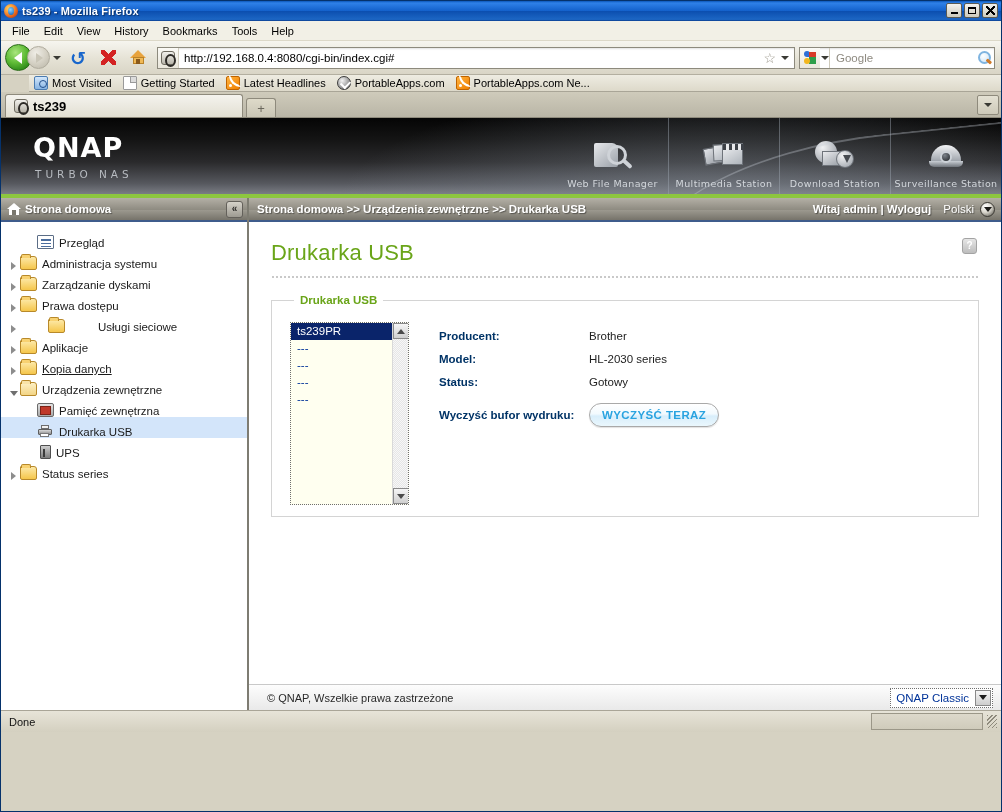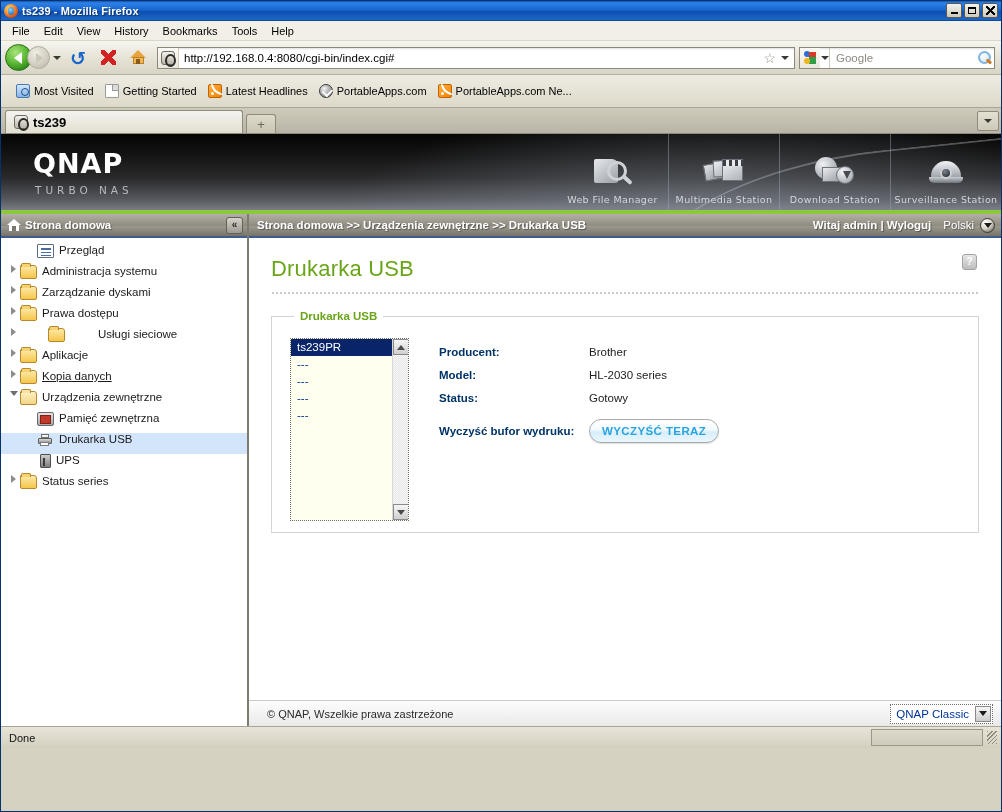--- a/index.html
+++ b/index.html
@@ -183,24 +183,25 @@
     border:2px solid #7fb4e0; border-radius:50%;
     background: radial-gradient(circle at 35% 30%, #ffffff 0%, #d9ecfb 70%);
   }
   .mag::after{
     content:""; position:absolute; left:10px; top:12px;width:6px;height:2.5px;
     background:#d07a28; transform:rotate(40deg); border-radius:1px;
   }
 
   
   .bookmarks {
-    height: 33px;
+    height: 17px;
     background: linear-gradient(to bottom,#eeece2,#ddd9ca);
-    display: flex; align-items: center; padding-left: 15px;
+    display: flex; align-items: center; padding-left: 5px;
     border-bottom: 1px solid #a9a597;
+    margin-left: 28px;
   }
   .bm { display: flex; align-items: center; margin-right: 11px; }
   .bm-label { font-size: 11px; color: #000; margin-left: 4px; white-space: nowrap; }
   .bmi { width: 14px; height: 14px; flex: none; position: relative; }
   .bmi-mostvisited { background: linear-gradient(to bottom,#d3e7fb,#87b4e2); border:1px solid #4a7bb0; border-radius:2px;}
   .bmi-mostvisited::after{content:"";position:absolute;left:4px;top:3px;width:6px;height:6px;border:1.5px solid #23508c;border-radius:50%;}
   .bmi-page { background:#fff; border:1px solid #9a9a9a; border-radius:1px;}
   .bmi-page::after{content:"";position:absolute;right:0;top:0;width:5px;height:5px;background:#dcdcdc;border-left:1px solid #9a9a9a;border-bottom:1px solid #9a9a9a;}
   .bmi-rss { background: linear-gradient(135deg,#ffb23f,#f08000); border-radius:2px; border:1px solid #c06400;}
   .bmi-rss::after{content:"";position:absolute;left:2.5px;bottom:2px;width:3px;height:3px;background:#fff;border-radius:50%;}
@@ -322,21 +323,21 @@
   .side-head-title { font-size: 11.5px; font-weight: bold; text-shadow: 1px 1px 1px rgba(0,0,0,.4); }
   .collapse-btn {
     margin-left: auto; width: 17px; height: 17px;
     background: linear-gradient(to bottom,#d5d2c9,#9d9a91);
     border: 1px solid #63605a; border-radius: 3px;
     display: flex; align-items: center; justify-content: center;
     font-size: 10px; color: #2b2a27; line-height: 1; font-weight: bold;
   }
   .tree { padding: 6px 0 0 0; flex: 1; }
   .tree-item {
-    height: 21px; display: flex; align-items: flex-start;
+    height: 21px; display: flex; align-items: flex-end;
     padding-left: 6px; font-size: 11.5px; color: #1a1a1a;
     white-space: nowrap;
   }
   .tree-item.selected { background: #d3e5fa; }
   .twisty { width: 13px; flex: none; display: flex; align-items: center; justify-content: center; }
   .twisty .tri-r { width:0;height:0;border-top:4px solid transparent;border-bottom:4px solid transparent;border-left:5px solid #8d8d8d;}
   .twisty .tri-d { width:0;height:0;border-left:4px solid transparent;border-right:4px solid transparent;border-top:5px solid #6f6f6f;}
   .ti-ico { width: 17px; height: 14px; margin-right: 5px; flex: none; position: relative; }
   .ic-folder {
     background: linear-gradient(to bottom,#fde9a8,#f5c64b);

